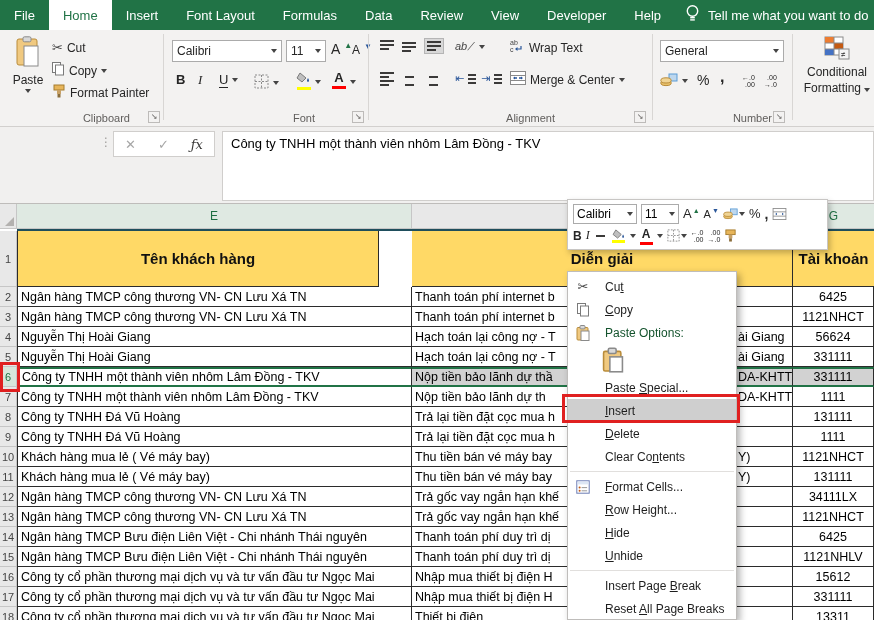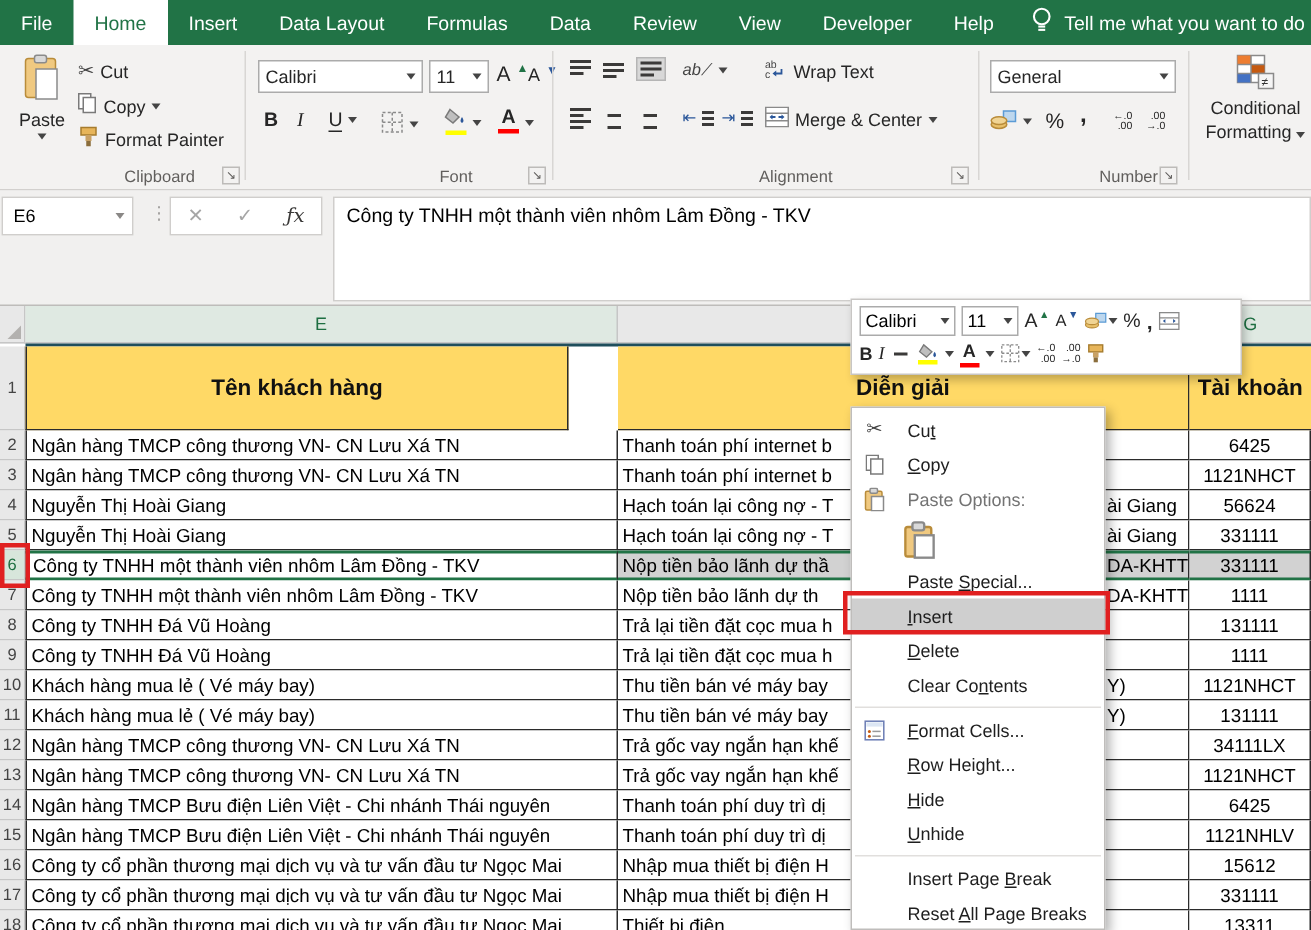--- a/index.html
+++ b/index.html
@@ -68,40 +68,40 @@
   .mrow { display:flex; align-items:center; gap:4px; height:21px; }
   .mcombo { border:1px solid #ABABAB; height:20px; background:#fff; display:flex; align-items:center; font-size:12px; padding:0 3px; gap:3px; }
   .mbtn { display:flex; align-items:center; justify-content:center; font-size:12px; color:#262626; gap:1px; }
 
   
   .cmenu { position:absolute; left:567px; top:271px; width:170px; height:349px; background:#fff; border:1px solid #BFBDBB; box-shadow:3px 3px 7px rgba(0,0,0,.3); z-index:6; padding-top:3px; overflow:hidden; font-size:12px; color:#1E1E1E; }
   .mitem { height:23px; display:flex; align-items:center; }
   .mitem .ic { width:30px; display:flex; align-items:center; justify-content:center; flex:none; }
   .mitem .lb { padding-left:7px; white-space:nowrap; }
   .mitem.hl { background:#CFCFCF; }
-  .mitem.hdrx .lb { color:#737373; }
+  .mitem.hdrx .lb { color:#14532d; }
   .msep { height:7px; display:flex; align-items:center; }
   .msep i { display:block; height:1px; background:#E1DFDD; width:100%; margin:0 2px; }
   .swatchrow { height:32px; display:flex; align-items:center; }
   .swatchrow .sw { margin-left:32px; width:26px; height:28px; display:flex; align-items:center; justify-content:center; }
 
   .ann { position:absolute; border:3px solid #E02020; z-index:10; pointer-events:none; }
   u { text-decoration:underline; }
 </style>
 </head>
 <body>
 
 <div class="app">
 
   <div class="tabs">
     <div id="tabstrip" style="display:flex;align-items:stretch;justify-content:space-between;">
         <div class="tab">File</div>
         <div class="tab active">Home</div>
         <div class="tab">Insert</div>
-        <div class="tab">Data Layout</div>
+        <div class="tab">Font Layout</div>
         <div class="tab">Formulas</div>
         <div class="tab">Data</div>
         <div class="tab">Review</div>
         <div class="tab">View</div>
         <div class="tab">Developer</div>
         <div class="tab">Help</div>
       </div>
     <div class="tellme">
       <span><svg width="15" height="19" viewBox="0 0 15 19">
             <circle cx="7.5" cy="7" r="5.2" fill="none" stroke="#fff" stroke-width="1.4"></circle>
@@ -319,24 +319,20 @@
             <line x1="10" y1="1" x2="10" y2="19" stroke="#8A8A8A"></line>
             <rect x="15" y="13" width="10" height="10" fill="#F5F5F5" stroke="#8A8A8A"></rect>
             <text x="17" y="21" font-size="8" fill="#333">≠</text>
           </svg></span>
       <span>Conditional</span>
       <span><span>Formatting</span> <span class="dd"></span></span>
     </div>
   </div>
 
   <div class="fbar">
-    <div class="namebox">
-      <span>E6</span>
-      <span class="dd"></span>
-    </div>
     <div class="fdots uni">⋮</div>
     <div class="fbtns">
       <span class="fx-x uni">✕</span>
       <span class="fx-ok uni">✓</span>
       <span class="fx-fx">ƒx</span>
     </div>
     <div class="farea">Công ty TNHH một thành viên nhôm Lâm Đồng - TKV</div>
   </div>
 
   <div class="sheet">

